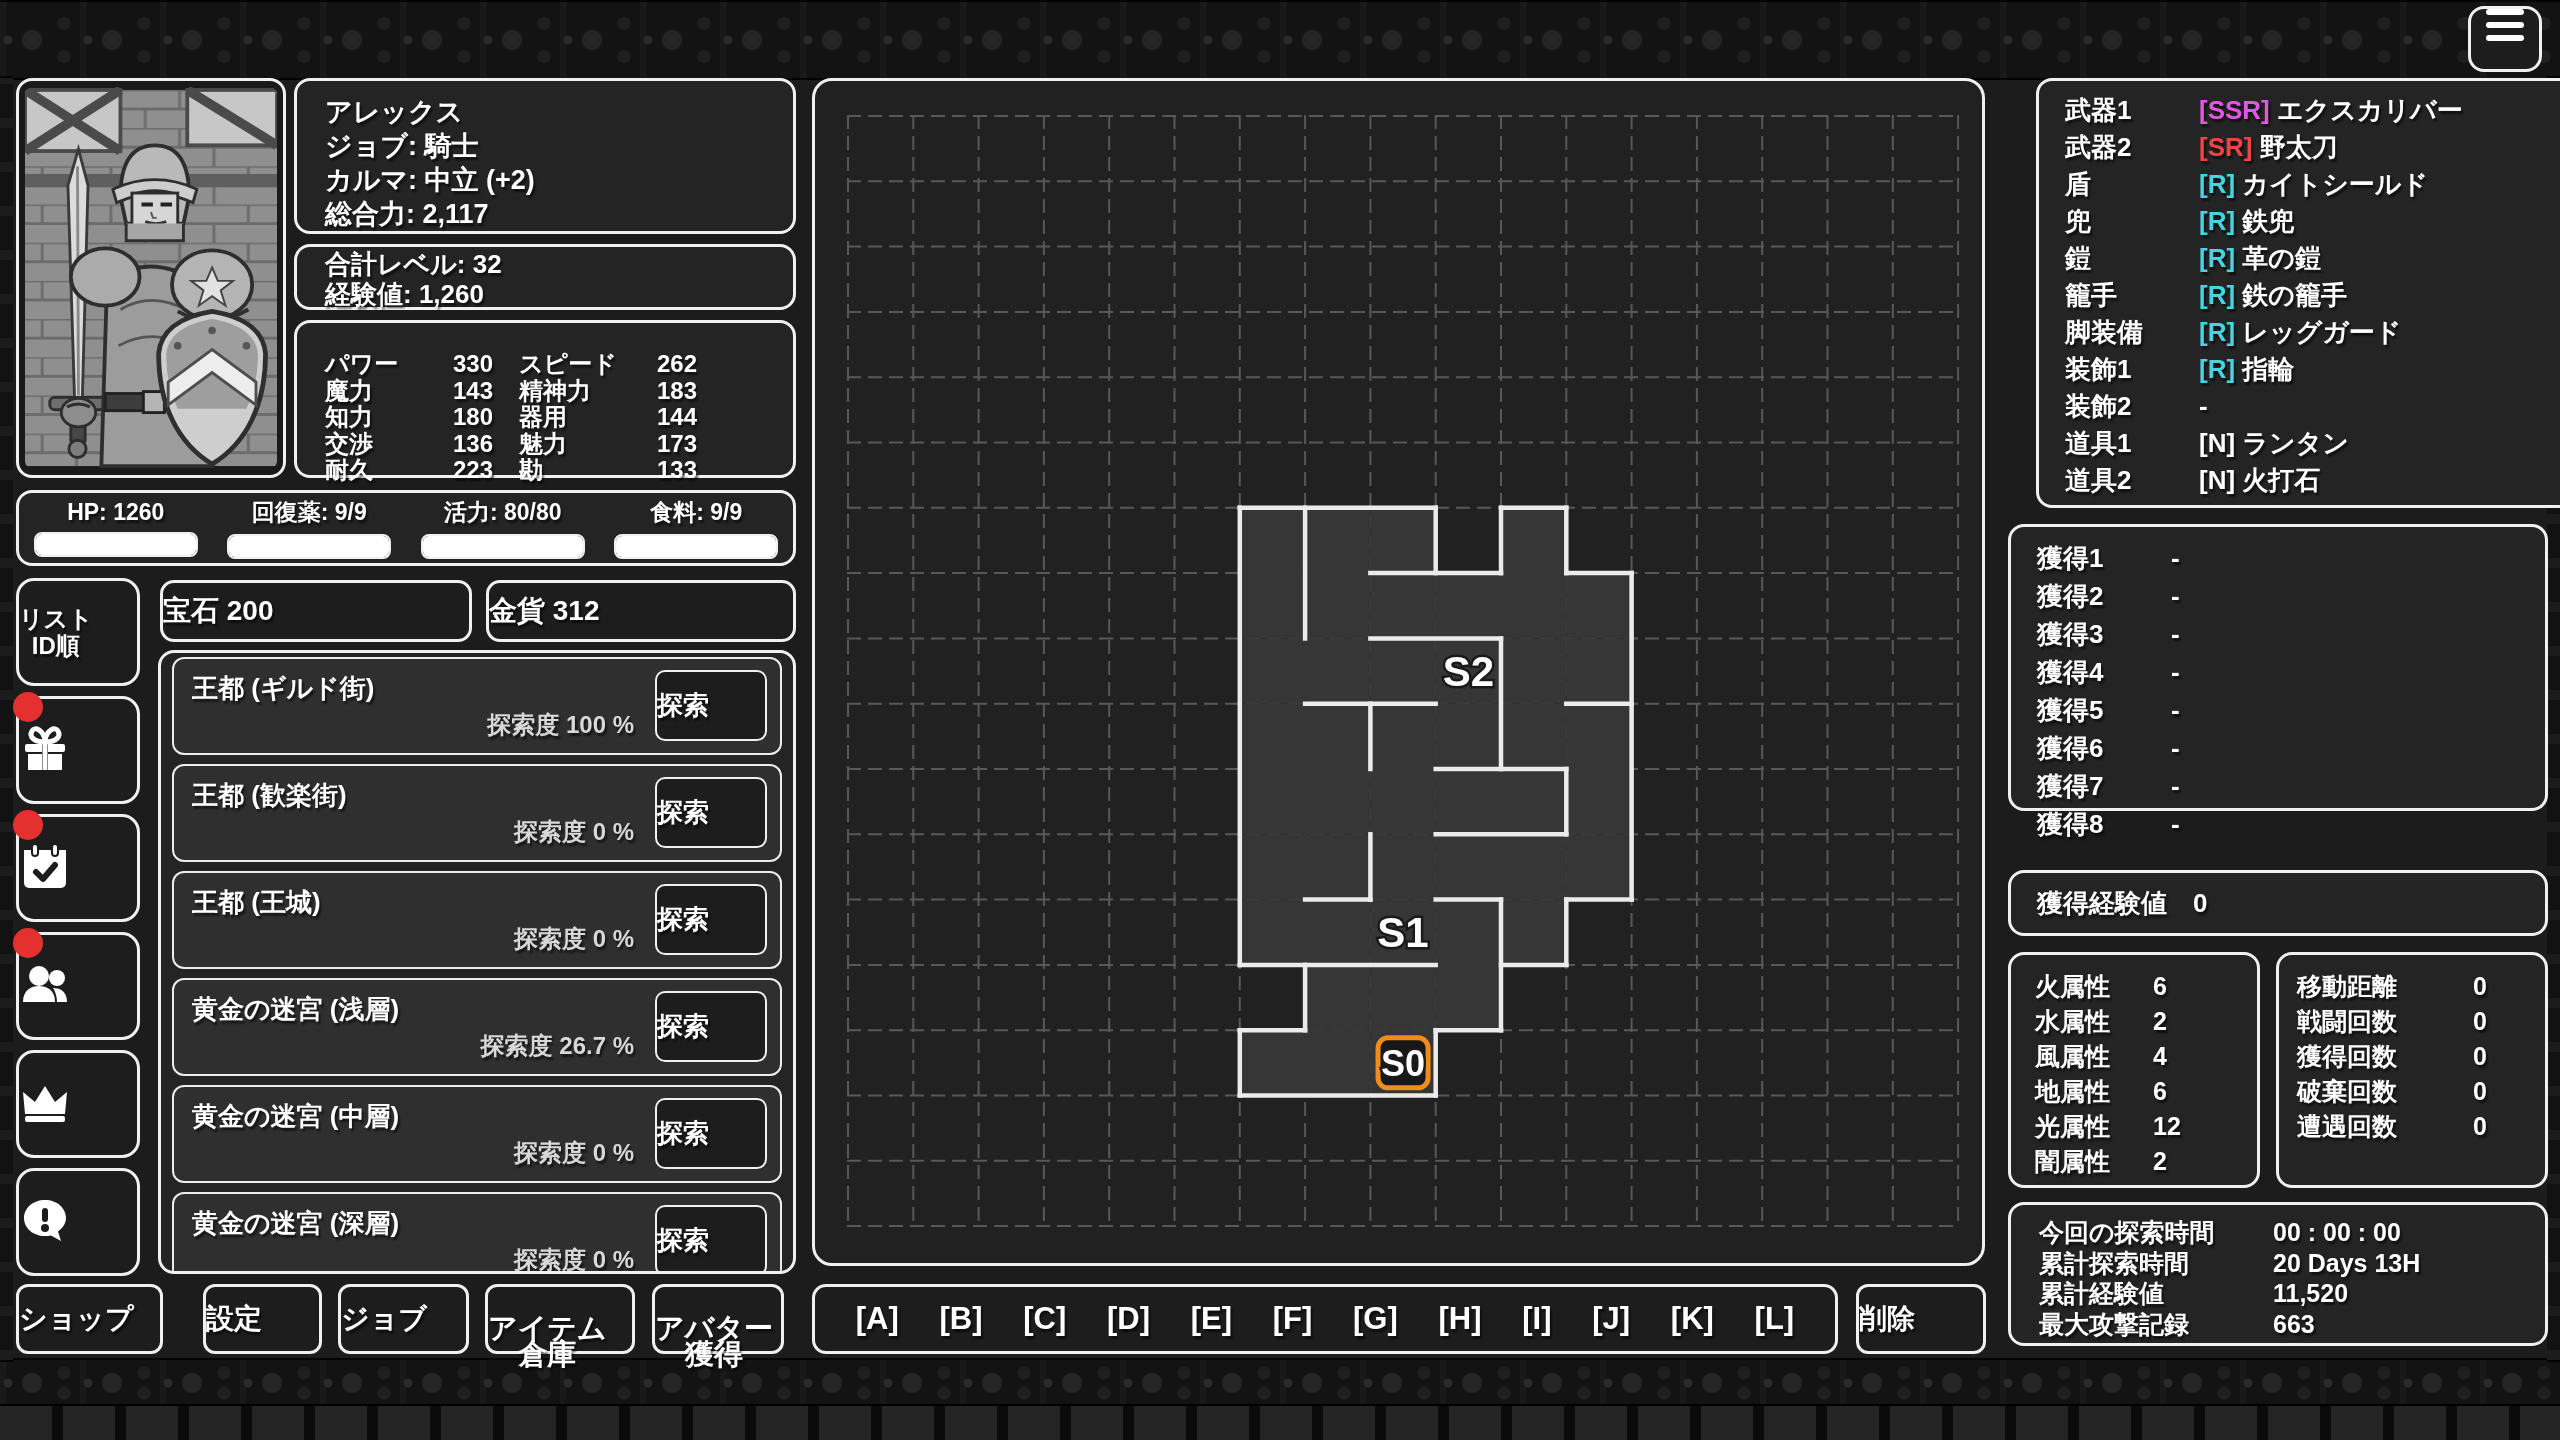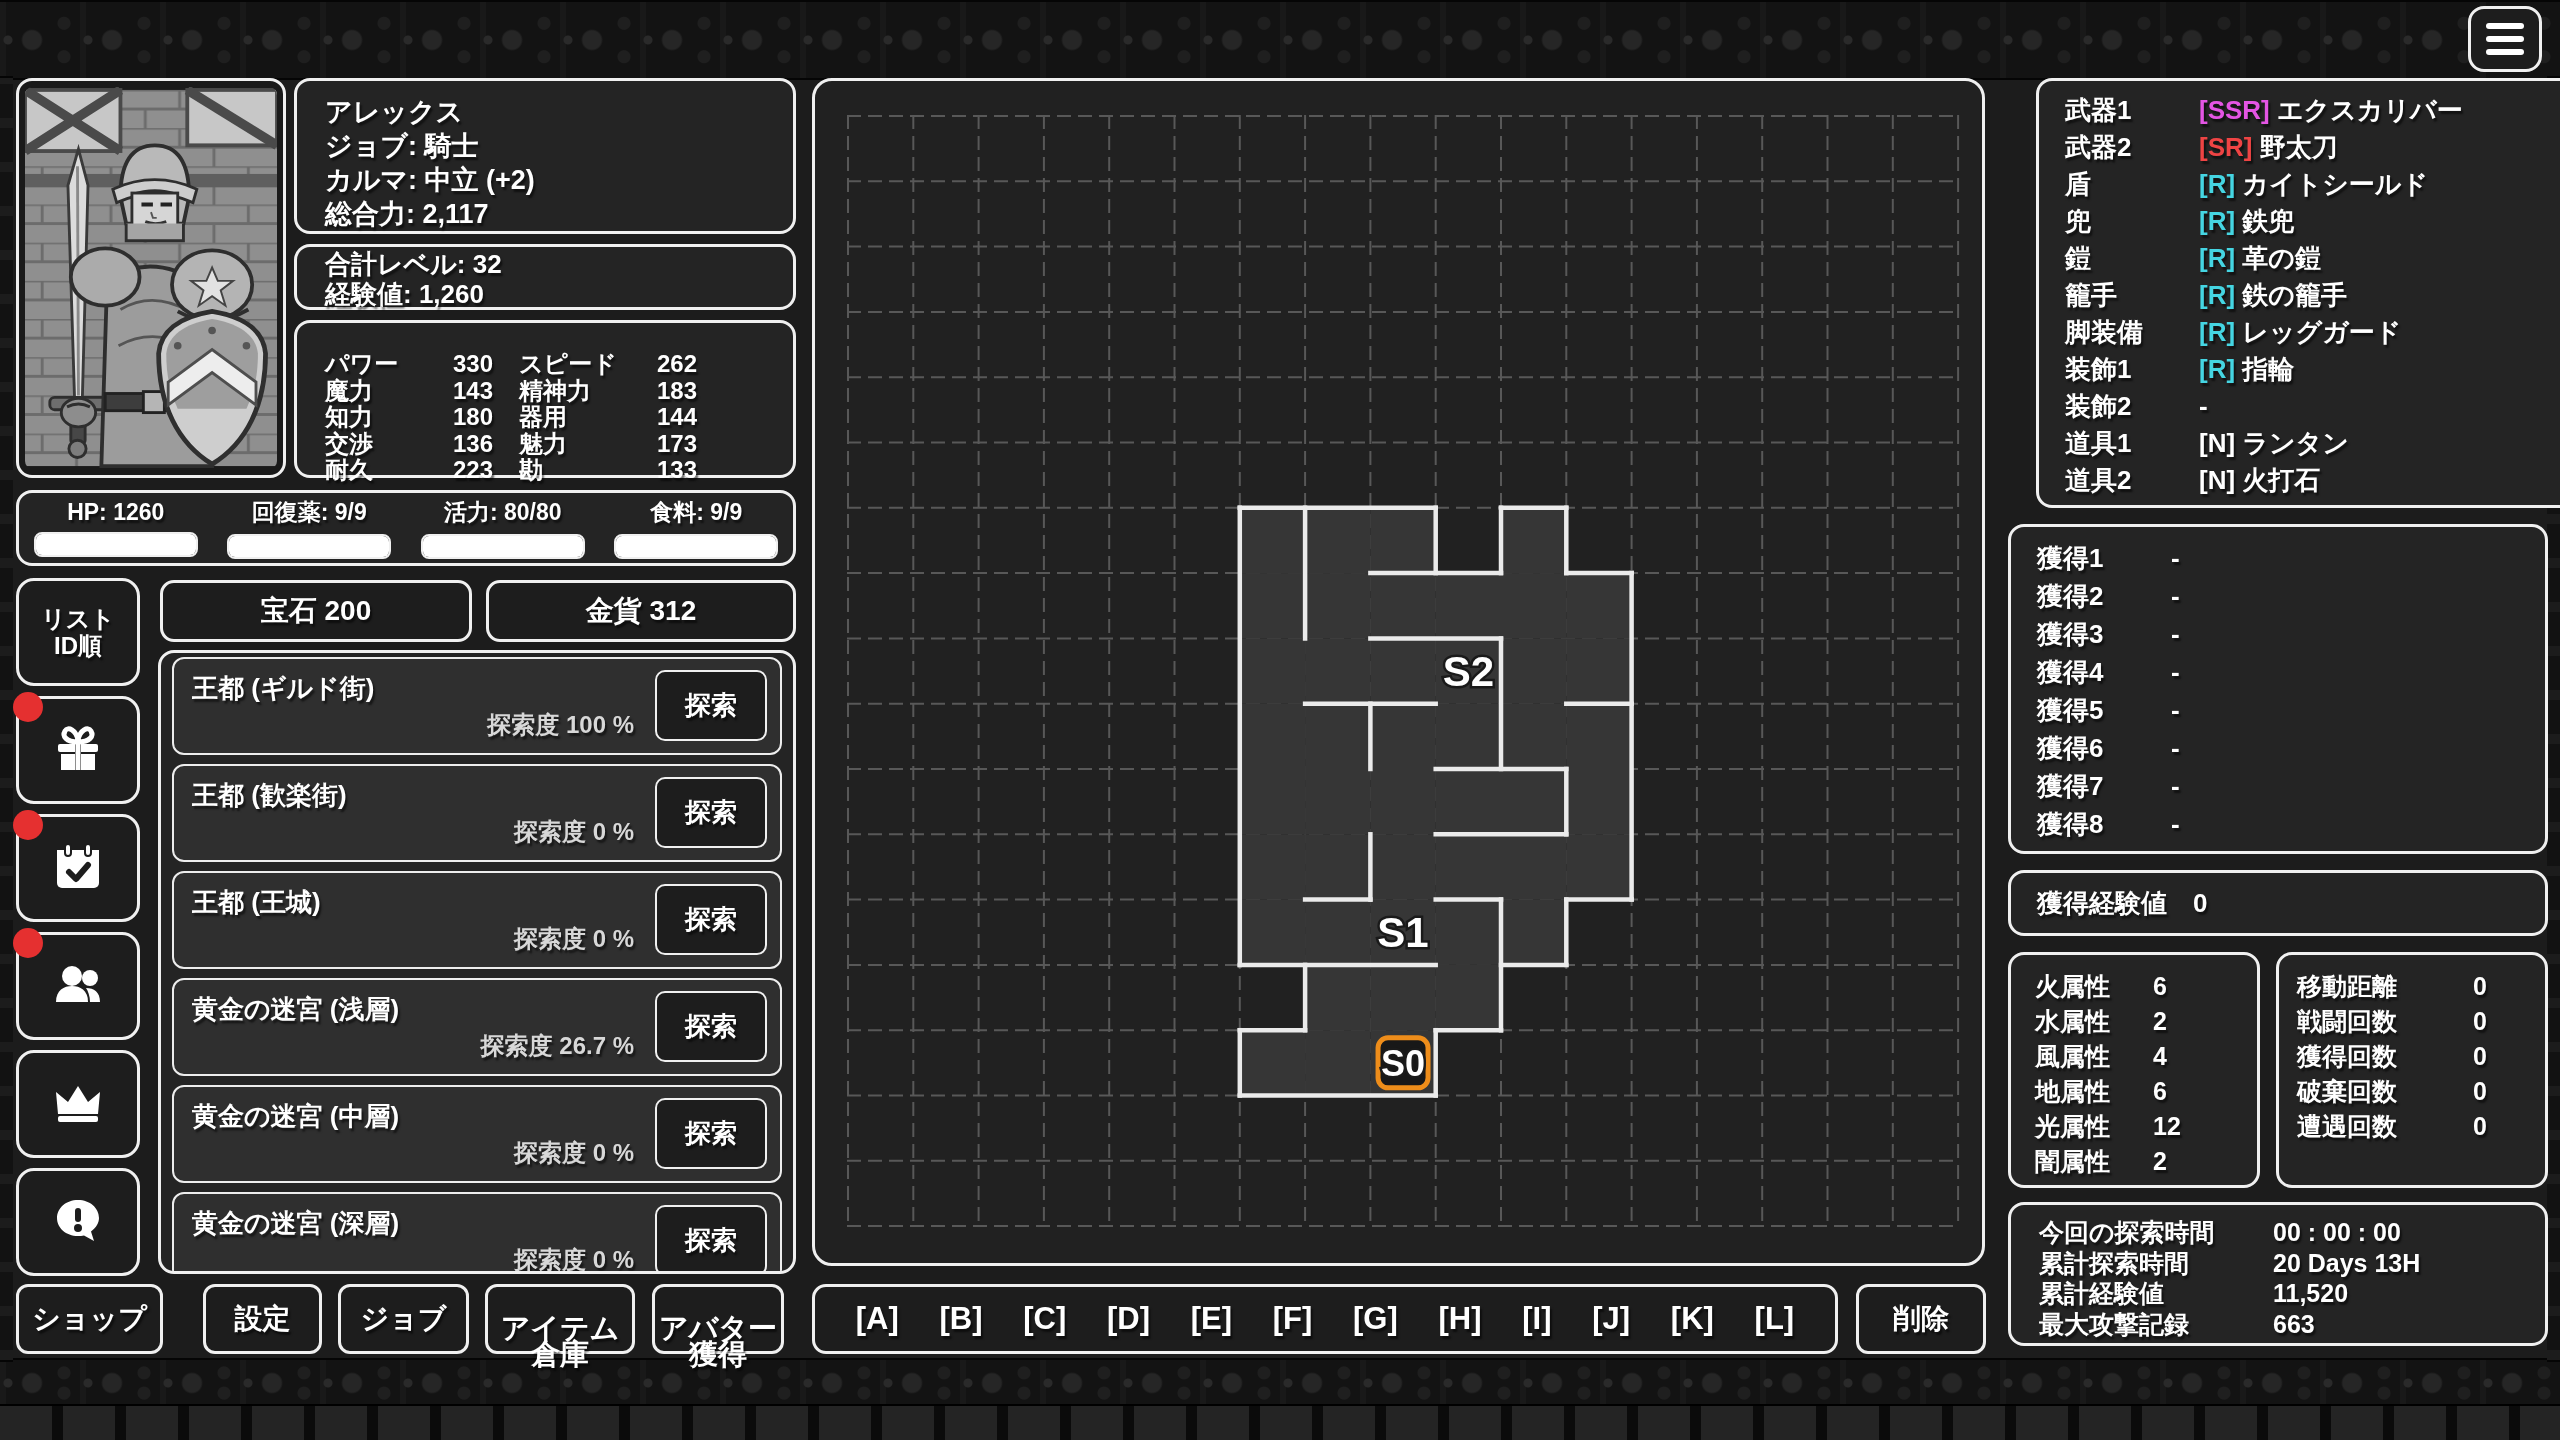--- a/index.html
+++ b/index.html
@@ -19,21 +19,21 @@
     border-top:2px solid #050505;border-bottom:2px solid #050505;}
   .orn-side{background-image:repeating-linear-gradient(0deg,#1c1c1c 0 10px,#121212 10px 44px);}
   #orn-top{left:0;top:0;width:2560px;height:76px;}
   #orn-bottom{left:0;top:1358px;width:2560px;height:46px;}
   #orn-left{left:0;top:76px;width:13px;height:1282px;}
   #orn-right{left:2547px;top:76px;width:13px;height:1282px;}
   #battlement{position:absolute;left:0;top:1404px;width:2560px;height:36px;
     background:repeating-linear-gradient(90deg,#242424 0 52px,#0b0b0b 52px 63px);border-top:2px solid #000;}
 
   .panel{position:absolute;background:#242424;border:3px solid #f0f0f0;border-radius:16px;box-sizing:border-box;}
-  .btn{display:flex;align-items:center;justify-content:center;background:#1d1d1d;cursor:pointer;
+  .btn{display:flex;align-items:center;background:#1d1d1d;cursor:pointer;
        border:3px solid #f0f0f0;border-radius:14px;box-sizing:border-box;text-align:center;}
 
   
   #menu-btn{position:absolute;left:2468px;top:6px;width:74px;height:66px;border-radius:16px;flex-direction:column;gap:7px;}
   #menu-btn .bar{width:38px;height:6px;background:#fff;border-radius:3px;}
 
   
   #portrait-box{left:16px;top:78px;width:270px;height:400px;overflow:hidden;padding:6px;background:#1a1a1a;}
   #portrait-box svg{width:100%;height:100%;border-radius:8px;display:block;}
   #char-info{left:294px;top:78px;width:502px;height:156px;padding:14px 0 0 28px;}
@@ -77,21 +77,21 @@
 
   #letters-bar{position:absolute;left:812px;top:1284px;width:1026px;height:70px;border:3px solid #f0f0f0;border-radius:14px;
     box-sizing:border-box;display:flex;align-items:center;justify-content:space-evenly;background:#1d1d1d;}
   .letter{font-size:31px;cursor:pointer;}
   #delete-btn{position:absolute;left:1856px;top:1284px;width:130px;height:70px;border-radius:12px;font-size:28px;}
 
   
   #equip-panel{left:2008px;top:78px;width:604px;height:430px;padding:11px 0 3px 26px;margin-left:28px;}
   .kv-row{display:grid;grid-template-columns:134px auto;font-size:26px;}
   #equip-panel .kv-row{line-height:37px;}
-  #drops-panel{left:2008px;top:524px;width:540px;height:330px;padding:12px 0 0 26px;}
+  #drops-panel{left:2008px;top:524px;width:540px;height:287px;padding:12px 0 0 26px;}
   #drops-panel .kv-row{line-height:38px;}
   #expgain-panel{left:2008px;top:870px;width:540px;height:66px;padding:0 0 0 26px;display:flex;align-items:center;}
   #expgain-panel .lab{font-size:26px;width:156px;}
   #expgain-panel .val{font-size:26px;}
   #elements-panel{left:2008px;top:952px;width:252px;height:236px;padding:14px 0 10px 24px;}
   #elements-panel .kv-row{grid-template-columns:118px auto;line-height:35px;font-size:25px;}
   #counters-panel{left:2276px;top:952px;width:272px;height:236px;padding:14px 0 0 18px;}
   #counters-panel .kv-row{grid-template-columns:150px 40px;line-height:35px;font-size:25px;}
   #counters-panel .kv-row .v{text-align:right;}
   #records-panel{left:2008px;top:1202px;width:540px;height:144px;padding:12px 0 0 28px;}

